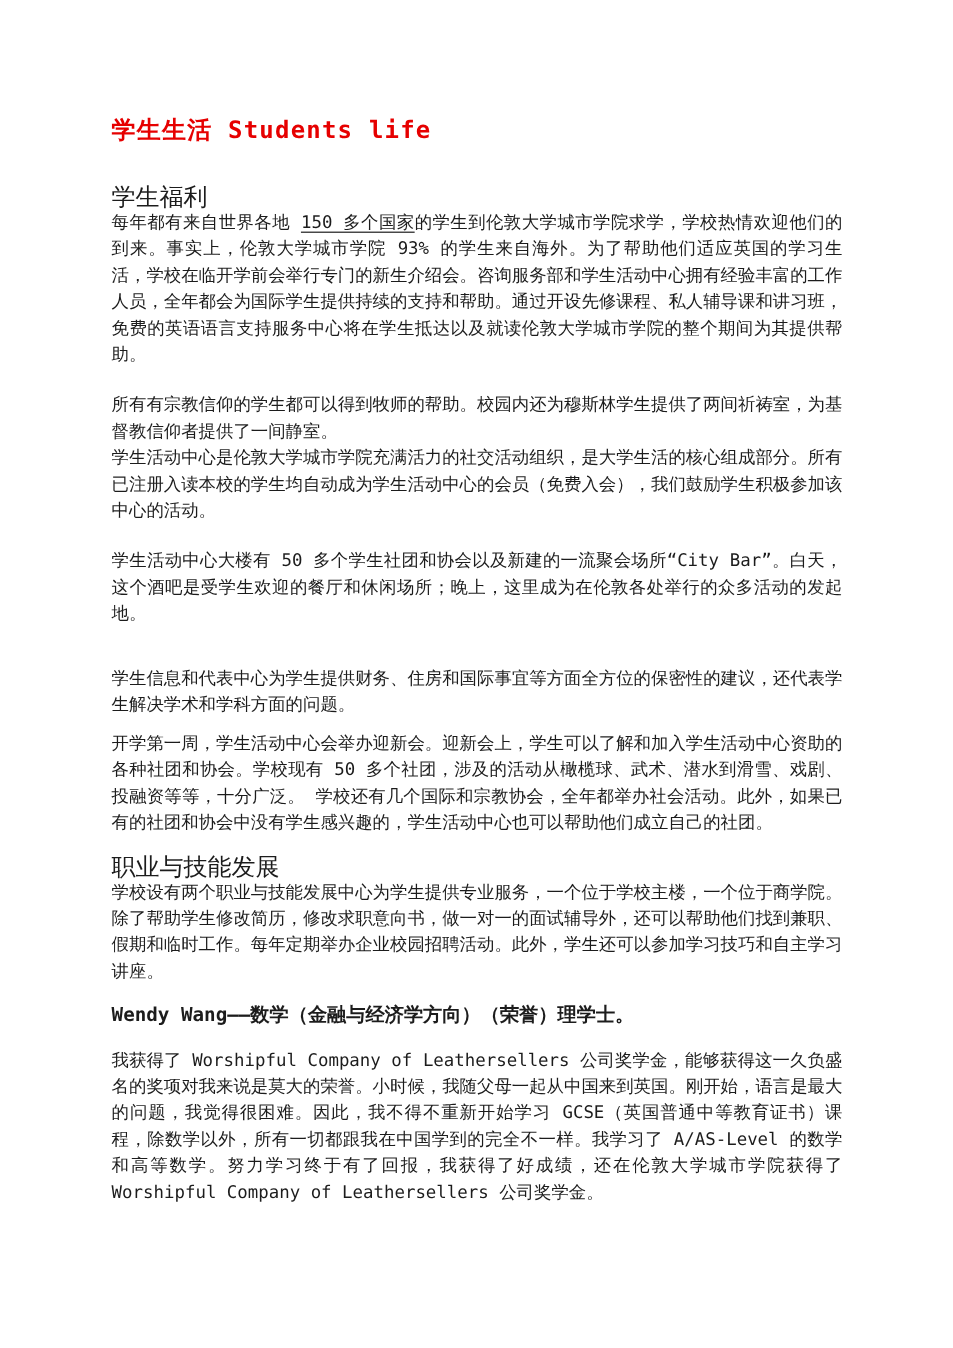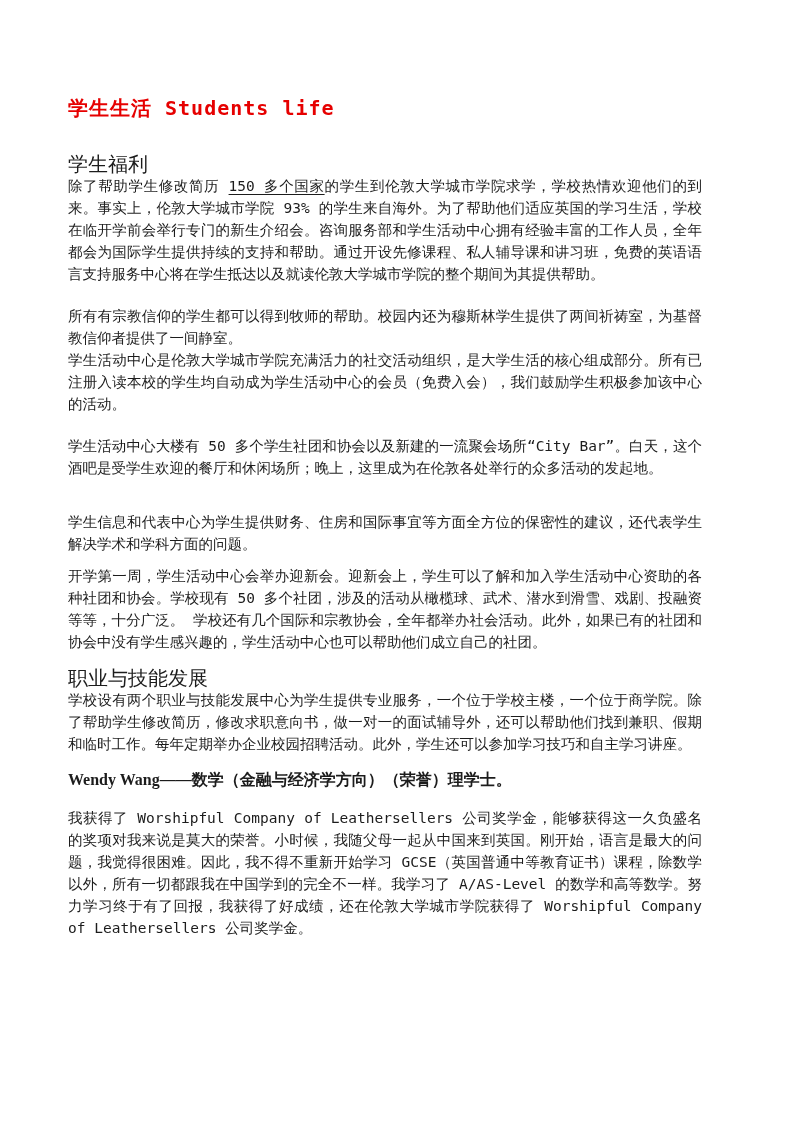--- a/index.html
+++ b/index.html
@@ -11,21 +11,21 @@
     position: relative;
     width: 794px;
     height: 1123px;
     background: #ffffff;
     overflow: hidden;
     font-family: "DejaVu Sans Mono", "Liberation Sans", sans-serif;
     color: #1c1c1c;
   }
   .content {
     box-sizing: border-box;
-    padding: 95px 92px 30px 68px;
+    padding: 95px 92px 30px 93px;
   }
   .doc-title {
     font-size: 20px;
     font-weight: 700;
     letter-spacing: 1px;
     color: #e60000;
     margin: 0 0 32px 0;
     line-height: 26px;
   }
   .sec-heading {
@@ -49,35 +49,34 @@
   .mt-block   { margin-top: 20px; }
   .mt-head    { margin-top: 14px; }
   .mt-small   { margin-top: 10px; }
   .mt-med     { margin-top: 32px; }
   .h-testimonial { margin-top: 13px; }
   .wendy-line {
     font-size: 16px;
     font-weight: 700;
     line-height: 24px;
     margin: 13px 0 0 0;
-    font-family: Liberation Serif, serif;
   }
   .p-testimonial { margin-top: 15px; }
 </style>
 </head>
 <body>
 
 <div class="page">
   <div class="content">
 
     <h1 class="doc-title">学生生活 Students life</h1>
 
     <h2 class="sec-heading">学生福利</h2>
 
-    <p class="para"><span>除了帮助学生修改简历 </span><span class="u">150 多个国家</span><span>的学生到伦敦大学城市学院求学，学校热情欢迎他们的到来。事实上，伦敦大学城市学院 93% 的学生来自海外。为了帮助他们适应英国的学习生活，学校在临开学前会举行专门的新生介绍会。咨询服务部和学生活动中心拥有经验丰富的工作人员，全年都会为国际学生提供持续的支持和帮助。通过开设先修课程、私人辅导课和讲习班，免费的英语语言支持服务中心将在学生抵达以及就读伦敦大学城市学院的整个期间为其提供帮助。</span></p>
+    <p class="para"><span>每年都有来自世界各地 </span><span class="u">150 多个国家</span><span>的学生到伦敦大学城市学院求学，学校热情欢迎他们的到来。事实上，伦敦大学城市学院 93% 的学生来自海外。为了帮助他们适应英国的学习生活，学校在临开学前会举行专门的新生介绍会。咨询服务部和学生活动中心拥有经验丰富的工作人员，全年都会为国际学生提供持续的支持和帮助。通过开设先修课程、私人辅导课和讲习班，免费的英语语言支持服务中心将在学生抵达以及就读伦敦大学城市学院的整个期间为其提供帮助。</span></p>
 
     <p class="para mt-block">所有有宗教信仰的学生都可以得到牧师的帮助。校园内还为穆斯林学生提供了两间祈祷室，为基督教信仰者提供了一间静室。</p>
 
 
     <p class="para">学生活动中心是伦敦大学城市学院充满活力的社交活动组织，是大学生活的核心组成部分。所有已注册入读本校的学生均自动成为学生活动中心的会员（免费入会），我们鼓励学生积极参加该中心的活动。</p>
 
     <p class="para mt-block">学生活动中心大楼有 50 多个学生社团和协会以及新建的一流聚会场所“City Bar”。白天，这个酒吧是受学生欢迎的餐厅和休闲场所；晚上，这里成为在伦敦各处举行的众多活动的发起地。</p>
 
     <p class="para mt-med">学生信息和代表中心为学生提供财务、住房和国际事宜等方面全方位的保密性的建议，还代表学生解决学术和学科方面的问题。</p>
 

